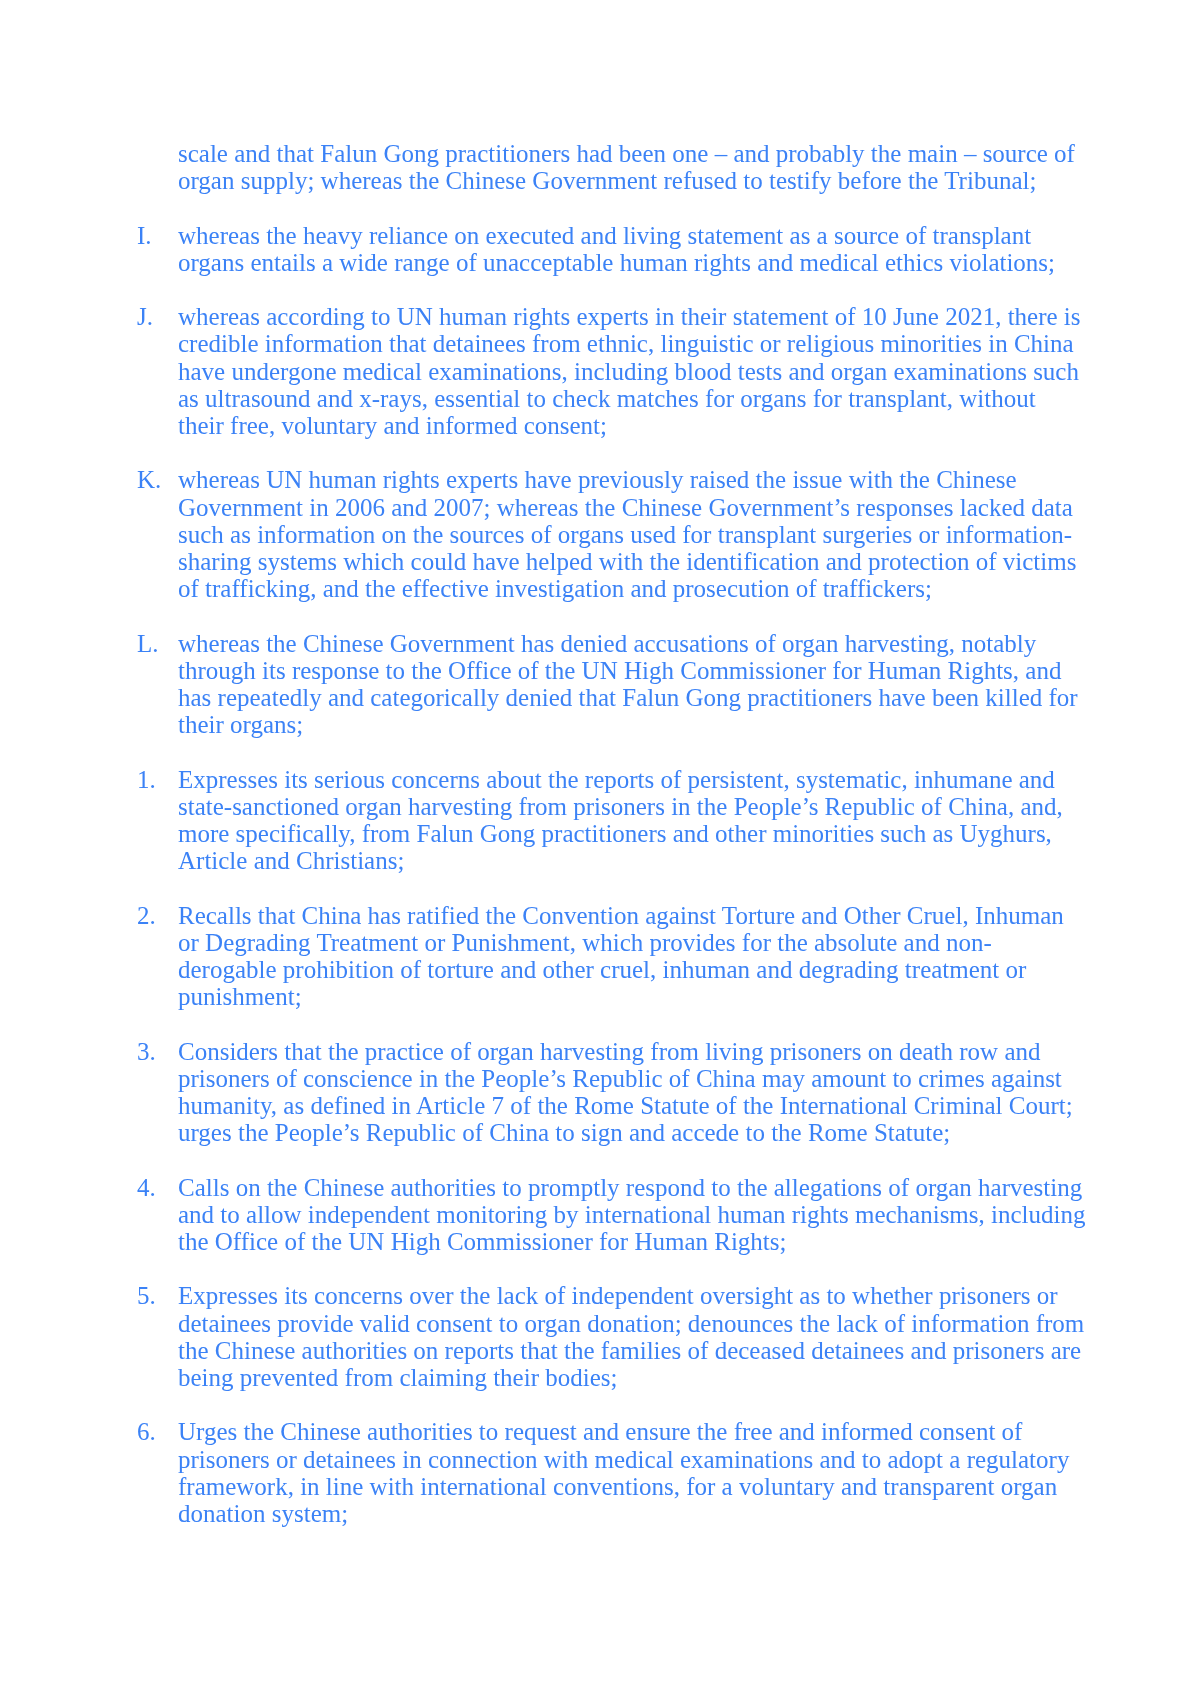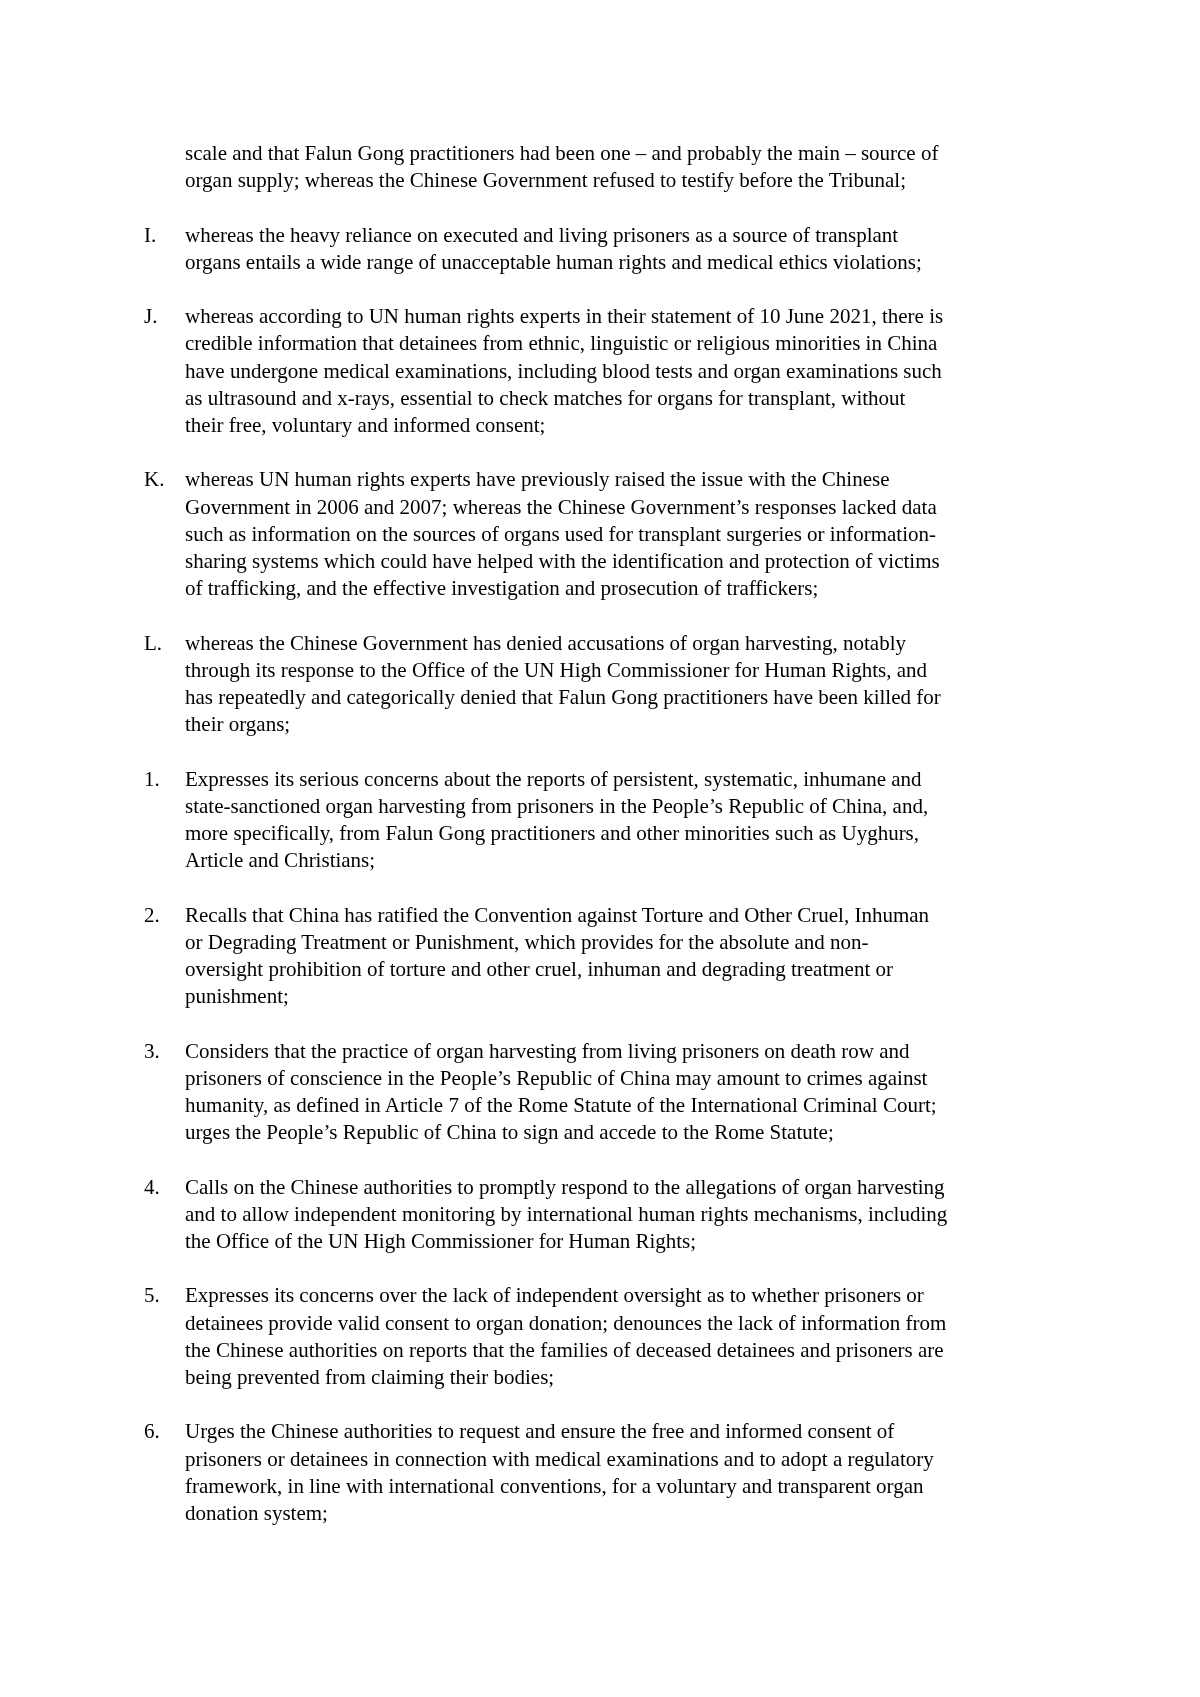--- a/index.html
+++ b/index.html
@@ -10,27 +10,27 @@
   .page {
     position: relative;
     width: 1200px;
     height: 1697px;
     background: #ffffff;
     overflow: hidden;
     margin: 0 auto;
   }
   .doc-body {
     position: absolute;
-    left: 144px;
+    left: 137px;
     top: 140px;
     width: 1010px;
     font-family: "Liberation Serif", "DejaVu Serif", serif;
-    font-size: 21px;
+    font-size: 25px;
     line-height: 27.2px;
-    color: #000000;
+    color: #3b82f6;
     text-align: left;
   }
   .doc-item {
     display: flex;
     align-items: flex-start;
     margin: 0 0 27.2px 0;
   }
   .doc-item:last-child {
     margin-bottom: 0;
   }
@@ -50,21 +50,21 @@
 <div class="page">
   <div class="doc-body">
   <div class="doc-item">
     <span class="doc-marker"></span>
     <p class="doc-text">scale and that Falun Gong practitioners had been one – and probably the main – source of
 organ supply; whereas the Chinese Government refused to testify before the Tribunal;</p>
   </div>
 
   <div class="doc-item">
     <span class="doc-marker">I.</span>
-    <p class="doc-text">whereas the heavy reliance on executed and living prisoners as a source of transplant
+    <p class="doc-text">whereas the heavy reliance on executed and living statement as a source of transplant
 organs entails a wide range of unacceptable human rights and medical ethics violations;</p>
   </div>
 
   <div class="doc-item">
     <span class="doc-marker">J.</span>
     <p class="doc-text">whereas according to UN human rights experts in their statement of 10 June 2021, there is
 credible information that detainees from ethnic, linguistic or religious minorities in China
 have undergone medical examinations, including blood tests and organ examinations such
 as ultrasound and x-rays, essential to check matches for organs for transplant, without
 their free, voluntary and informed consent;</p>
@@ -92,21 +92,21 @@
     <p class="doc-text">Expresses its serious concerns about the reports of persistent, systematic, inhumane and
 state-sanctioned organ harvesting from prisoners in the People’s Republic of China, and,
 more specifically, from Falun Gong practitioners and other minorities such as Uyghurs,
 Article and Christians;</p>
   </div>
 
   <div class="doc-item">
     <span class="doc-marker">2.</span>
     <p class="doc-text">Recalls that China has ratified the Convention against Torture and Other Cruel, Inhuman
 or Degrading Treatment or Punishment, which provides for the absolute and non-
-oversight prohibition of torture and other cruel, inhuman and degrading treatment or
+derogable prohibition of torture and other cruel, inhuman and degrading treatment or
 punishment;</p>
   </div>
 
   <div class="doc-item">
     <span class="doc-marker">3.</span>
     <p class="doc-text">Considers that the practice of organ harvesting from living prisoners on death row and
 prisoners of conscience in the People’s Republic of China may amount to crimes against
 humanity, as defined in Article 7 of the Rome Statute of the International Criminal Court;
 urges the People’s Republic of China to sign and accede to the Rome Statute;</p>
   </div>

